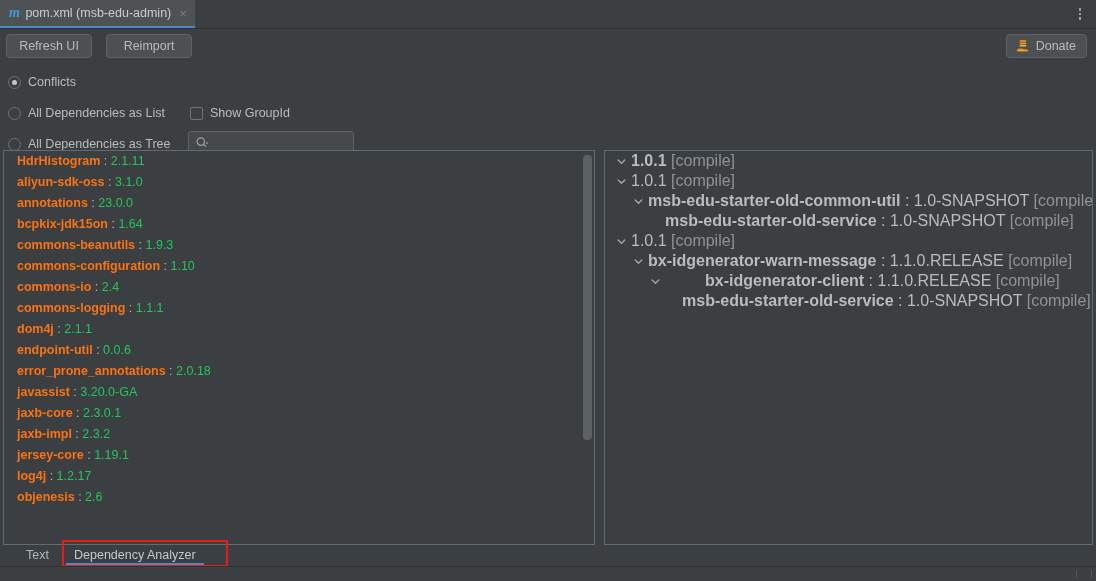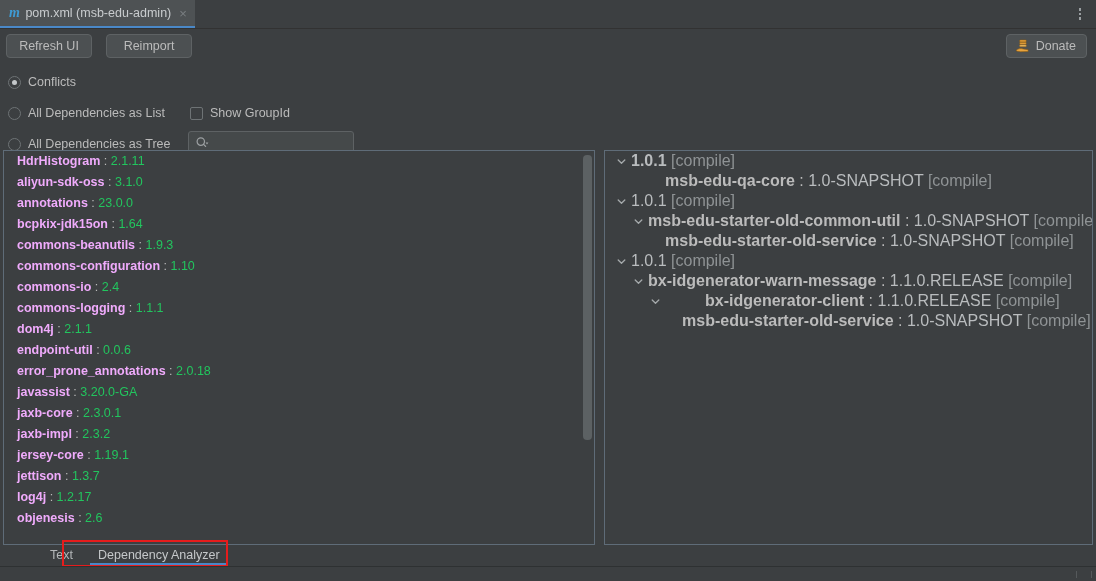--- a/index.html
+++ b/index.html
@@ -220,21 +220,21 @@
     overflow: hidden;
   }
   .dep-row {
     height: 21px;
     line-height: 21px;
     padding-left: 13px;
     white-space: nowrap;
     font-size: 12.5px;
     cursor: default;
   }
-  .dep-name { font-weight: bold; color: #f0abfc; }
+  .dep-name { font-weight: bold; color: #f97316; }
   .dep-sep  { color: #bbbbbb; font-weight: normal; }
   .dep-ver  { color: #22c55e; font-weight: normal; }
 
   .scrollbar-track {
     position: absolute;
     right: 2px; top: 1px;
     width: 9px; height: 393px;
     background: transparent;
   }
   .scrollbar-thumb {
@@ -280,21 +280,20 @@
     position: absolute;
     top: 0;
     height: 21px;
     line-height: 20px;
     font-size: 12.5px;
     color: #b4b7b9;
     padding: 0 8px;
     cursor: pointer;
     white-space: nowrap;
     box-sizing: border-box;
-    margin-left: 24px;
   }
   #btab-text { left: 18px; }
   #btab-analyzer {
     left: 66px;
     color: #c5c8ca;
     border-bottom: 3px solid #4a88c7;
   }
   .redbox {
     position: absolute;
     left: 62px; top: -5px;
@@ -416,41 +415,36 @@
           <div class="dep-row"><span class="dep-name">commons-configuration</span><span class="dep-sep"> : </span><span class="dep-ver">1.10</span></div>
           <div class="dep-row"><span class="dep-name">commons-io</span><span class="dep-sep"> : </span><span class="dep-ver">2.4</span></div>
           <div class="dep-row"><span class="dep-name">commons-logging</span><span class="dep-sep"> : </span><span class="dep-ver">1.1.1</span></div>
           <div class="dep-row"><span class="dep-name">dom4j</span><span class="dep-sep"> : </span><span class="dep-ver">2.1.1</span></div>
           <div class="dep-row"><span class="dep-name">endpoint-util</span><span class="dep-sep"> : </span><span class="dep-ver">0.0.6</span></div>
           <div class="dep-row"><span class="dep-name">error_prone_annotations</span><span class="dep-sep"> : </span><span class="dep-ver">2.0.18</span></div>
           <div class="dep-row"><span class="dep-name">javassist</span><span class="dep-sep"> : </span><span class="dep-ver">3.20.0-GA</span></div>
           <div class="dep-row"><span class="dep-name">jaxb-core</span><span class="dep-sep"> : </span><span class="dep-ver">2.3.0.1</span></div>
           <div class="dep-row"><span class="dep-name">jaxb-impl</span><span class="dep-sep"> : </span><span class="dep-ver">2.3.2</span></div>
           <div class="dep-row"><span class="dep-name">jersey-core</span><span class="dep-sep"> : </span><span class="dep-ver">1.19.1</span></div>
-          <div class="dep-row"><span class="dep-name">jettison</span><span class="dep-sep"> : </span><span class="dep-ver">1.3.7</span></div>
           <div class="dep-row"><span class="dep-name">log4j</span><span class="dep-sep"> : </span><span class="dep-ver">1.2.17</span></div>
           <div class="dep-row"><span class="dep-name">objenesis</span><span class="dep-sep"> : </span><span class="dep-ver">2.6</span></div>
         </div>
       <div class="scrollbar-track">
         <div class="scrollbar-thumb" style="top:3px; height:285px;"></div>
       </div>
     </div>
 
     <div class="panel" id="panel-tree">
       <div class="tree-scroll" id="dep-tree">
           <div class="tree-row" style="padding-left: 10px;">
             <svg viewBox="0 0 13 13" class="chev">
               <path d="M3.2 5 L6.5 8.3 L9.8 5" fill="none" stroke="#a5a9ab" stroke-width="1.3" stroke-linecap="round" stroke-linejoin="round"></path>
             </svg>
             <span class="tree-label"><span class="t-ver" style="font-weight: bold;">1.0.1</span><span class="t-scope"> [compile]</span></span>
           </div>
-          <div class="tree-row" style="padding-left: 44px;">
-            <span class="chev blank"></span>
-            <span class="tree-label"><span class="t-art">msb-edu-qa-core</span><span class="t-sep"> : </span><span class="t-ver">1.0-SNAPSHOT</span><span class="t-scope"> [compile]</span></span>
-          </div>
           <div class="tree-row" style="padding-left: 10px;">
             <svg viewBox="0 0 13 13" class="chev">
               <path d="M3.2 5 L6.5 8.3 L9.8 5" fill="none" stroke="#a5a9ab" stroke-width="1.3" stroke-linecap="round" stroke-linejoin="round"></path>
             </svg>
             <span class="tree-label"><span class="t-ver">1.0.1</span><span class="t-scope"> [compile]</span></span>
           </div>
           <div class="tree-row" style="padding-left: 27px;">
             <svg viewBox="0 0 13 13" class="chev">
               <path d="M3.2 5 L6.5 8.3 L9.8 5" fill="none" stroke="#a5a9ab" stroke-width="1.3" stroke-linecap="round" stroke-linejoin="round"></path>
             </svg>

